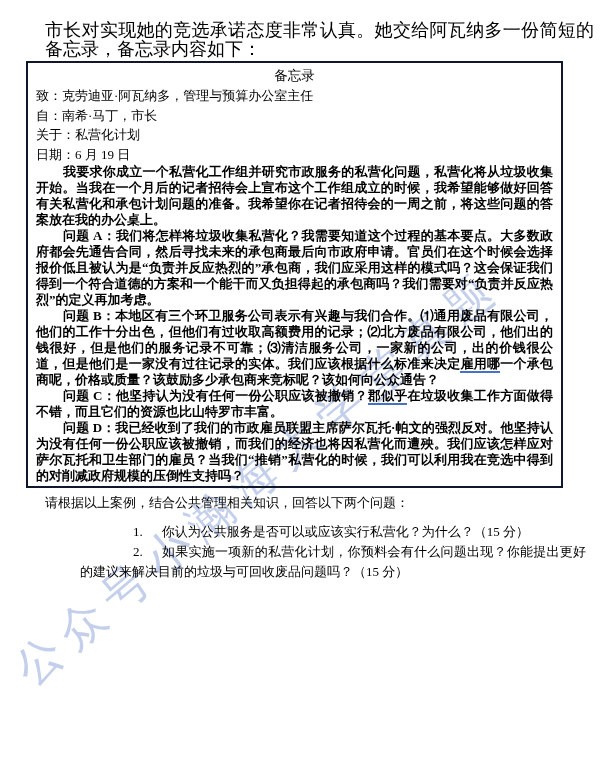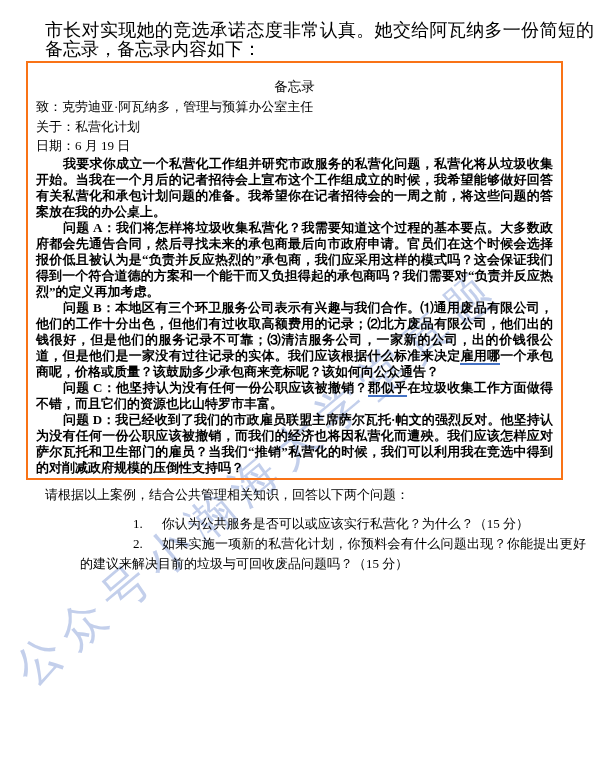--- a/index.html
+++ b/index.html
@@ -22,22 +22,22 @@
 
   .content { position:relative; z-index:1; }
 
   .intro {
     margin:21px 18px 0 45px;
     font-size:18px; line-height:19px; text-align:justify;
   }
 
   .memo-box {
     margin:2px 32px 0 26px;
-    border:2px solid #f97316;
-    padding:14px 8px 2px 8px;
+    border:2px solid #0f172a;
+    padding:3px 8px 2px 8px;
     box-sizing:border-box;
     width:537px;
   }
   .memo-title {
     text-align:center; font-size:13.5px; line-height:19px; margin:0 0 1px 0;
   }
   .memo-head { font-size:13px; line-height:19.5px; margin:0; }
   .memo-para, .memo-closing {
     margin:0; font-size:13px; line-height:16px;
     text-align:justify; text-indent:27px;font-weight:bold;
@@ -60,20 +60,21 @@
 
   <div class="watermark">公众号小瀚海大学堂真题</div>
 
   <div class="content">
 
     <p class="intro">市长对实现她的竞选承诺态度非常认真。她交给阿瓦纳多一份简短的备忘录，备忘录内容如下：</p>
 
     <div class="memo-box">
       <p class="memo-title">备忘录</p>
       <p class="memo-head">致：克劳迪亚·阿瓦纳多，管理与预算办公室主任</p>
+      <p class="memo-head">自：南希·马丁，市长</p>
       <p class="memo-head">关于：私营化计划</p>
       <p class="memo-head">日期：6 月 19 日</p>
       <div>
           <p class="memo-para"><span>我要求你成立一个私营化工作组并研究市政服务的私营化问题，私营化将从垃圾收集开始。当我在一个月后的记者招待会上宣布这个工作组成立的时候，我希望能够做好回答有关私营化和承包计划问题的准备。我希望你在记者招待会的一周之前，将这些问题的答案放在我的办公桌上。</span></p>
           <p class="memo-para"><span>问题 A：我们将怎样将垃圾收集私营化？我需要知道这个过程的基本要点。大多数政府都会先通告合同，然后寻找未来的承包商最后向市政府申请。官员们在这个时候会选择报价低且被认为是“负责并反应热烈的”承包商，我们应采用这样的模式吗？这会保证我们得到一个符合道德的方案和一个能干而又负担得起的承包商吗？我们需要对“负责并反应热烈”的定义再加考虑。</span></p>
           <p class="memo-para"><span>问题 B：本地区有三个环卫服务公司表示有兴趣与我们合作。⑴通用废品有限公司，他们的工作十分出色，但他们有过收取高额费用的记录；⑵北方废品有限公司，他们出的钱很好，但是他们的服务记录不可靠；⑶清洁服务公司，一家新的公司，出的价钱很公道，但是他们是一家没有过往记录的实体。我们应该根据什么标准来决定</span><span class="u-mark">雇用哪</span><span>一个承包商呢，价格或质量？该鼓励多少承包商来竞标呢？该如何向公众通告？</span></p>
           <p class="memo-para"><span>问题 C：他坚持认为没有任何一份公职应该被撤销？</span><span class="u-mark">郡似乎</span><span>在垃圾收集工作方面做得不错，而且它们的资源也比山特罗市丰富。</span></p>
           <p class="memo-para"><span>问题 D：我已经收到了我们的市政雇员联盟主席萨尔瓦托·帕文的强烈反对。他坚持认为没有任何一份公职应该被撤销，而我们的经济也将因私营化而遭殃。我们应该怎样应对萨尔瓦托和卫生部门的雇员？当我们“推销”私营化的时候，我们可以利用我在竞选中得到的对削减政府规模的压倒性支持吗？</span></p>
         </div>
     </div>

